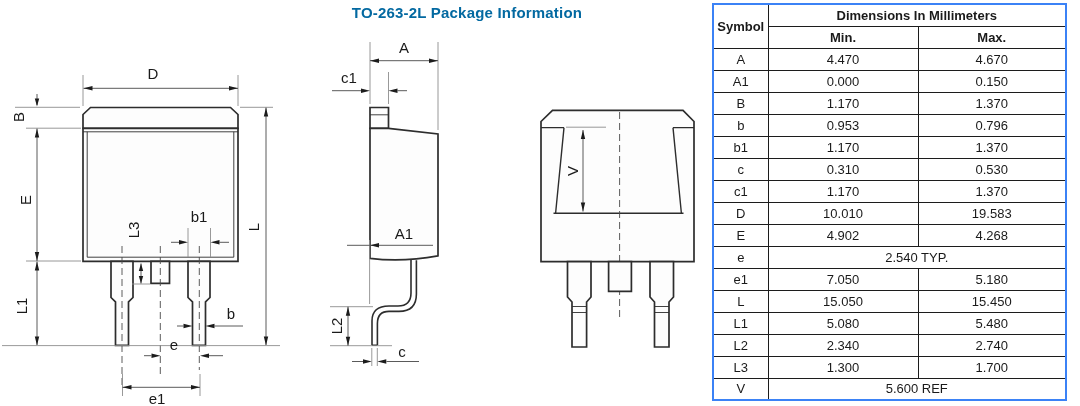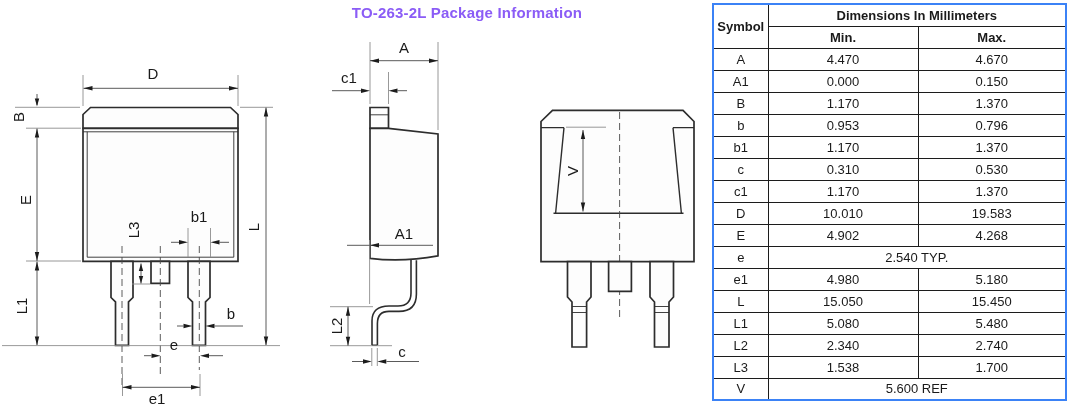--- a/index.html
+++ b/index.html
@@ -2,21 +2,21 @@
 <html><head>
 <meta charset="utf-8">
 <style>
   html,body{margin:0;padding:0;background:#ffffff;}
   .canvas{
     position:relative;width:1080px;height:406px;background:#ffffff;overflow:hidden;
     font-family:"Liberation Sans", sans-serif;
   }
   .title{
     position:absolute;left:287px;top:4px;width:360px;text-align:center;
-    font-size:15px;font-weight:bold;color:#8b5cf6;letter-spacing:.2px;
+    font-size:15px;font-weight:bold;color:#0369a1;letter-spacing:.2px;
   }
   svg{position:absolute;left:0;top:0;}
   svg text{font-family:"Liberation Sans", sans-serif;font-size:15px;fill:#1a1a1a;}
   .shape{fill:#fdfdfd;stroke:#2d2d2d;stroke-width:1.7;stroke-linejoin:miter;}
   .thin{fill:none;stroke:#2d2d2d;stroke-width:.9;}
   .lead{fill:none;stroke:#2d2d2d;stroke-width:1.6;}
   .med{fill:none;stroke:#2d2d2d;stroke-width:1.4;}
   .dim{fill:none;stroke:#5a5a5a;stroke-width:1;}
   .ext{fill:none;stroke:#8d8d8d;stroke-width:.9;}
   .dash{fill:none;stroke:#4a4a4a;stroke-width:.9;stroke-dasharray:7 4;}
@@ -209,41 +209,41 @@
           <td>E</td>
           <td>4.902</td>
           <td>4.268</td>
         </tr>
       <tr>
           <td>e</td>
           <td colspan="2">2.540 TYP.</td>
         </tr>
       <tr>
           <td>e1</td>
-          <td>4.980</td>
+          <td>7.050</td>
           <td>5.180</td>
         </tr>
       <tr>
           <td>L</td>
           <td>15.050</td>
           <td>15.450</td>
         </tr>
       <tr>
           <td>L1</td>
           <td>5.080</td>
           <td>5.480</td>
         </tr>
       <tr>
           <td>L2</td>
           <td>2.340</td>
           <td>2.740</td>
         </tr>
       <tr>
           <td>L3</td>
-          <td>1.538</td>
+          <td>1.300</td>
           <td>1.700</td>
         </tr>
       <tr>
           <td>V</td>
           <td colspan="2">5.600 REF</td>
         </tr>
     </tbody>
   </table>
 
 </div>

